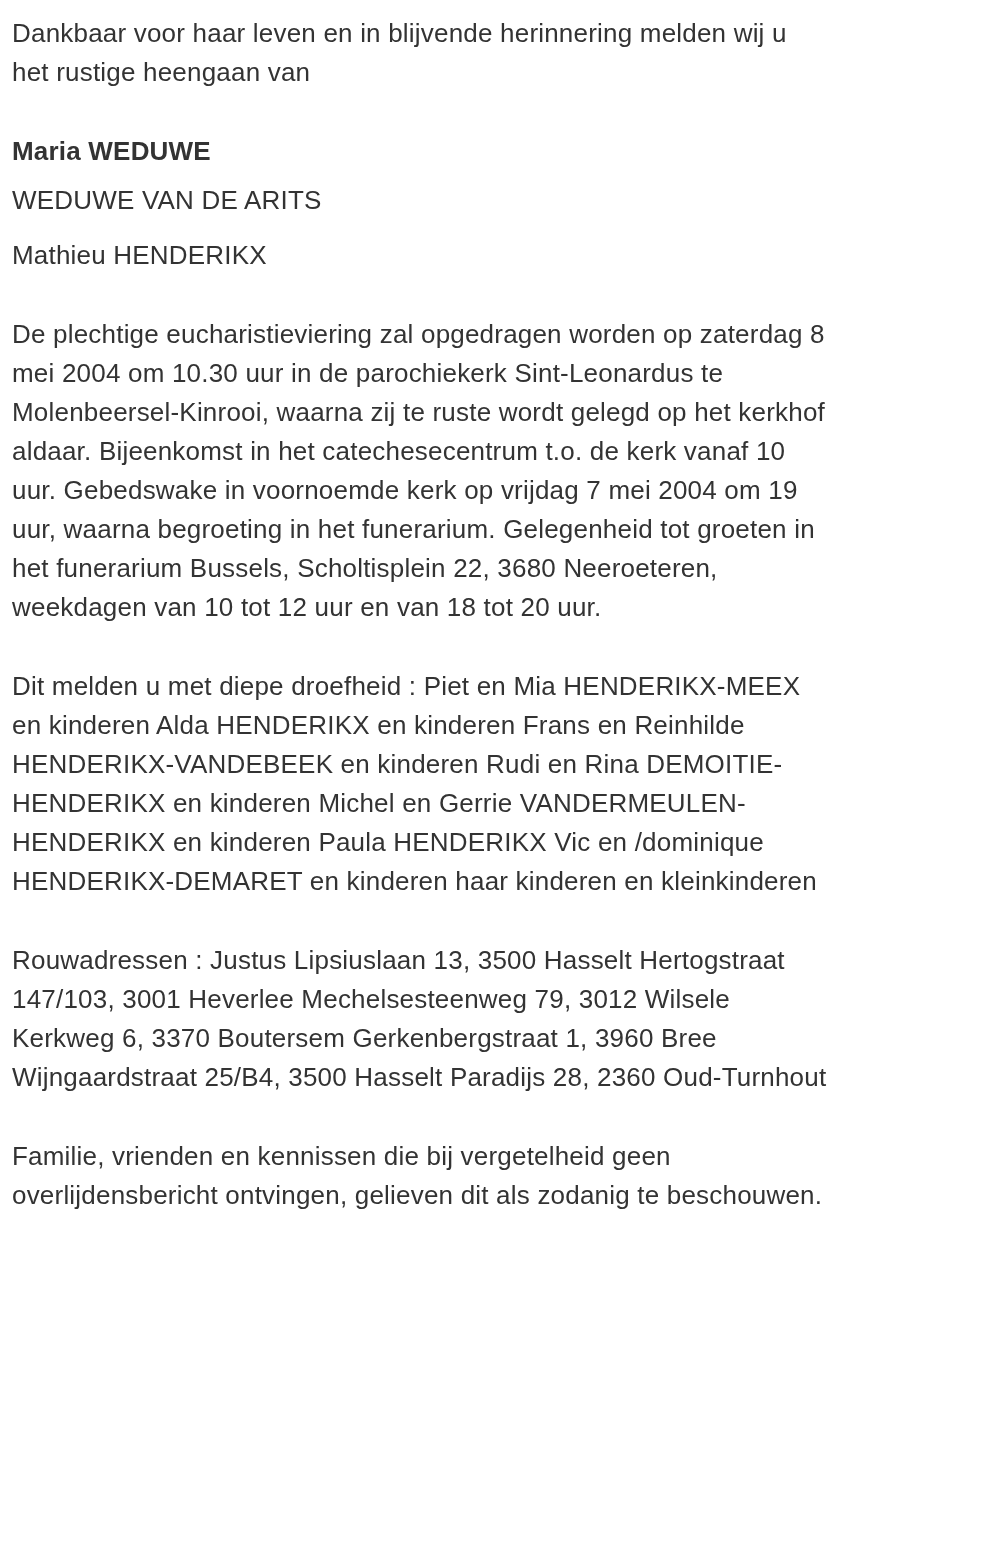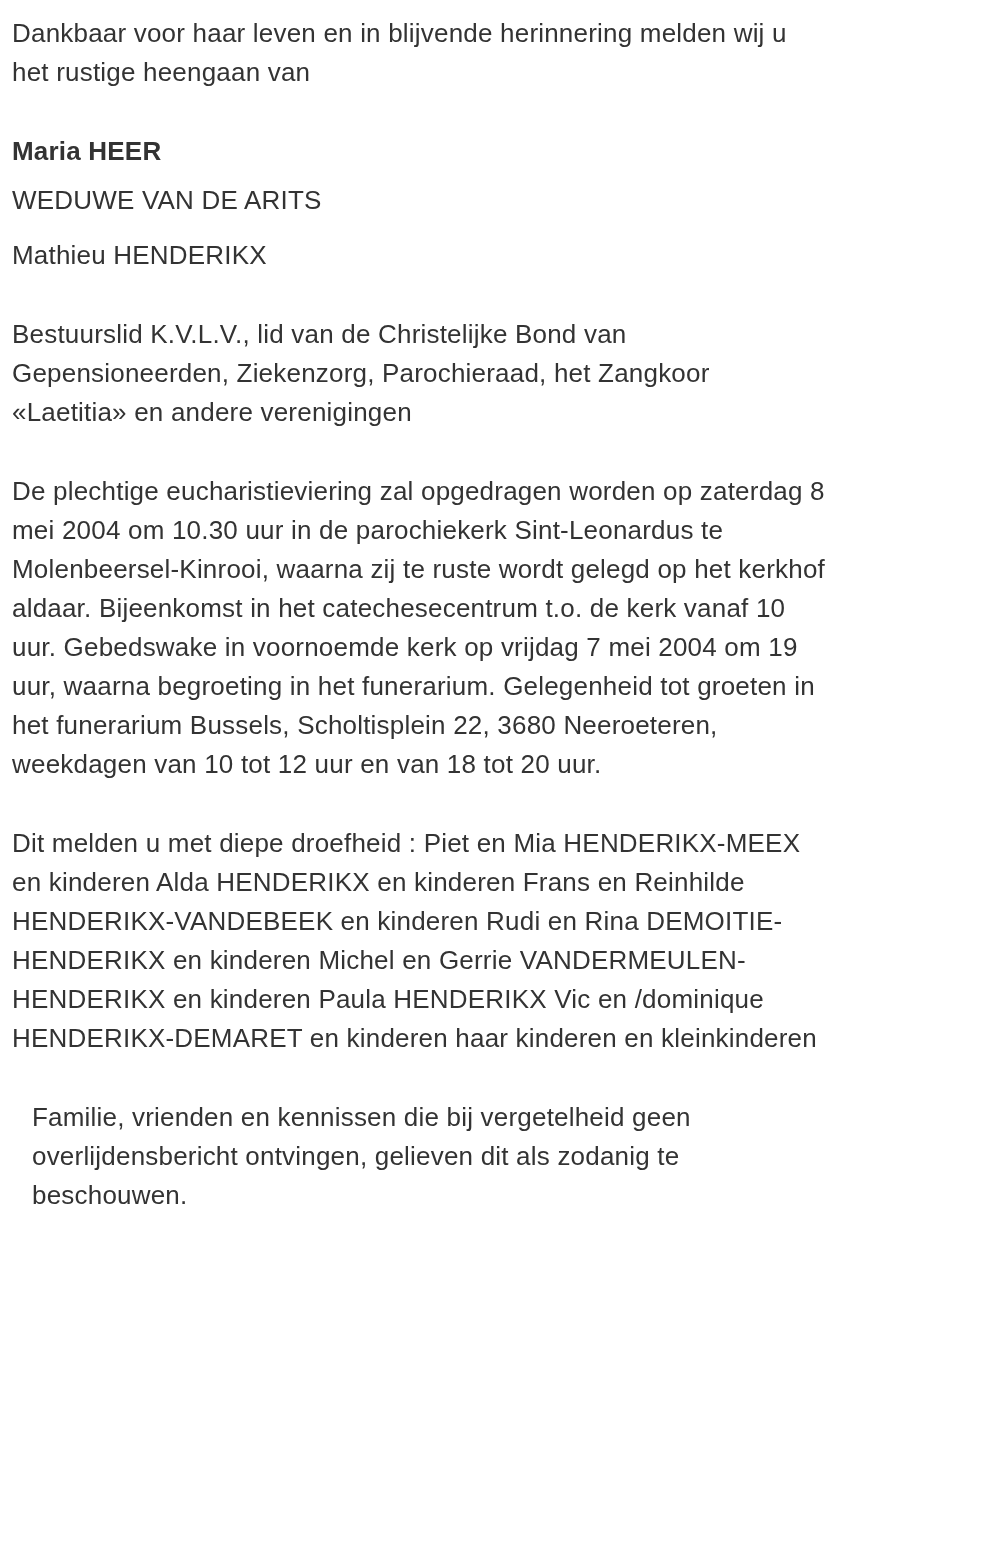--- a/index.html
+++ b/index.html
@@ -28,39 +28,38 @@
     font-size: 26px;
   }
   .sub-line {
     margin: 0 0 10px 0;
   }
   .sub-line-last {
     margin: 16px 0 40px 0;
   }
   .last {
     margin-bottom: 0;
-    margin-left: 20px;
   }
 </style>
 </head>
 <body>
 
 <main class="page">
 
   <p class="para">Dankbaar voor haar leven en in blijvende herinnering melden wij u het rustige heengaan van</p>
 
-  <p class="name-line">Maria HEER</p>
+  <p class="name-line">Maria WEDUWE</p>
 
   <p class="sub-line">WEDUWE VAN DE ARITS</p>
 
   <p class="sub-line-last">Mathieu HENDERIKX</p>
 
-  <p class="para">Bestuurslid K.V.L.V., lid van de Christelijke Bond van Gepensioneerden, Ziekenzorg, Parochieraad, het Zangkoor «Laetitia» en andere verenigingen</p>
 
 
   <p class="para">De plechtige eucharistieviering zal opgedragen worden op zaterdag 8 mei 2004 om 10.30 uur in de parochiekerk Sint-Leonardus te Molenbeersel-Kinrooi, waarna zij te ruste wordt gelegd op het kerkhof aldaar. Bijeenkomst in het catechesecentrum t.o. de kerk vanaf 10 uur. Gebedswake in voornoemde kerk op vrijdag 7 mei 2004 om 19 uur, waarna begroeting in het funerarium. Gelegenheid tot groeten in het funerarium Bussels, Scholtisplein 22, 3680 Neeroeteren, weekdagen van 10 tot 12 uur en van 18 tot 20 uur.</p>
 
   <p class="para">Dit melden u met diepe droefheid : Piet en Mia HENDERIKX-MEEX en kinderen Alda HENDERIKX en kinderen Frans en Reinhilde HENDERIKX-VANDEBEEK en kinderen Rudi en Rina DEMOITIE-HENDERIKX en kinderen Michel en Gerrie VANDERMEULEN-HENDERIKX en kinderen Paula HENDERIKX Vic en /dominique HENDERIKX-DEMARET en kinderen haar kinderen en kleinkinderen</p>
 
+  <p class="para">Rouwadressen : Justus Lipsiuslaan 13, 3500 Hasselt Hertogstraat 147/103, 3001 Heverlee Mechelsesteenweg 79, 3012 Wilsele Kerkweg 6, 3370 Boutersem Gerkenbergstraat 1, 3960 Bree Wijngaardstraat 25/B4, 3500 Hasselt Paradijs 28, 2360 Oud-Turnhout</p>
 
   <p class="para last">Familie, vrienden en kennissen die bij vergetelheid geen overlijdensbericht ontvingen, gelieven dit als zodanig te beschouwen.</p>
 
 </main>
 
 </body></html>

